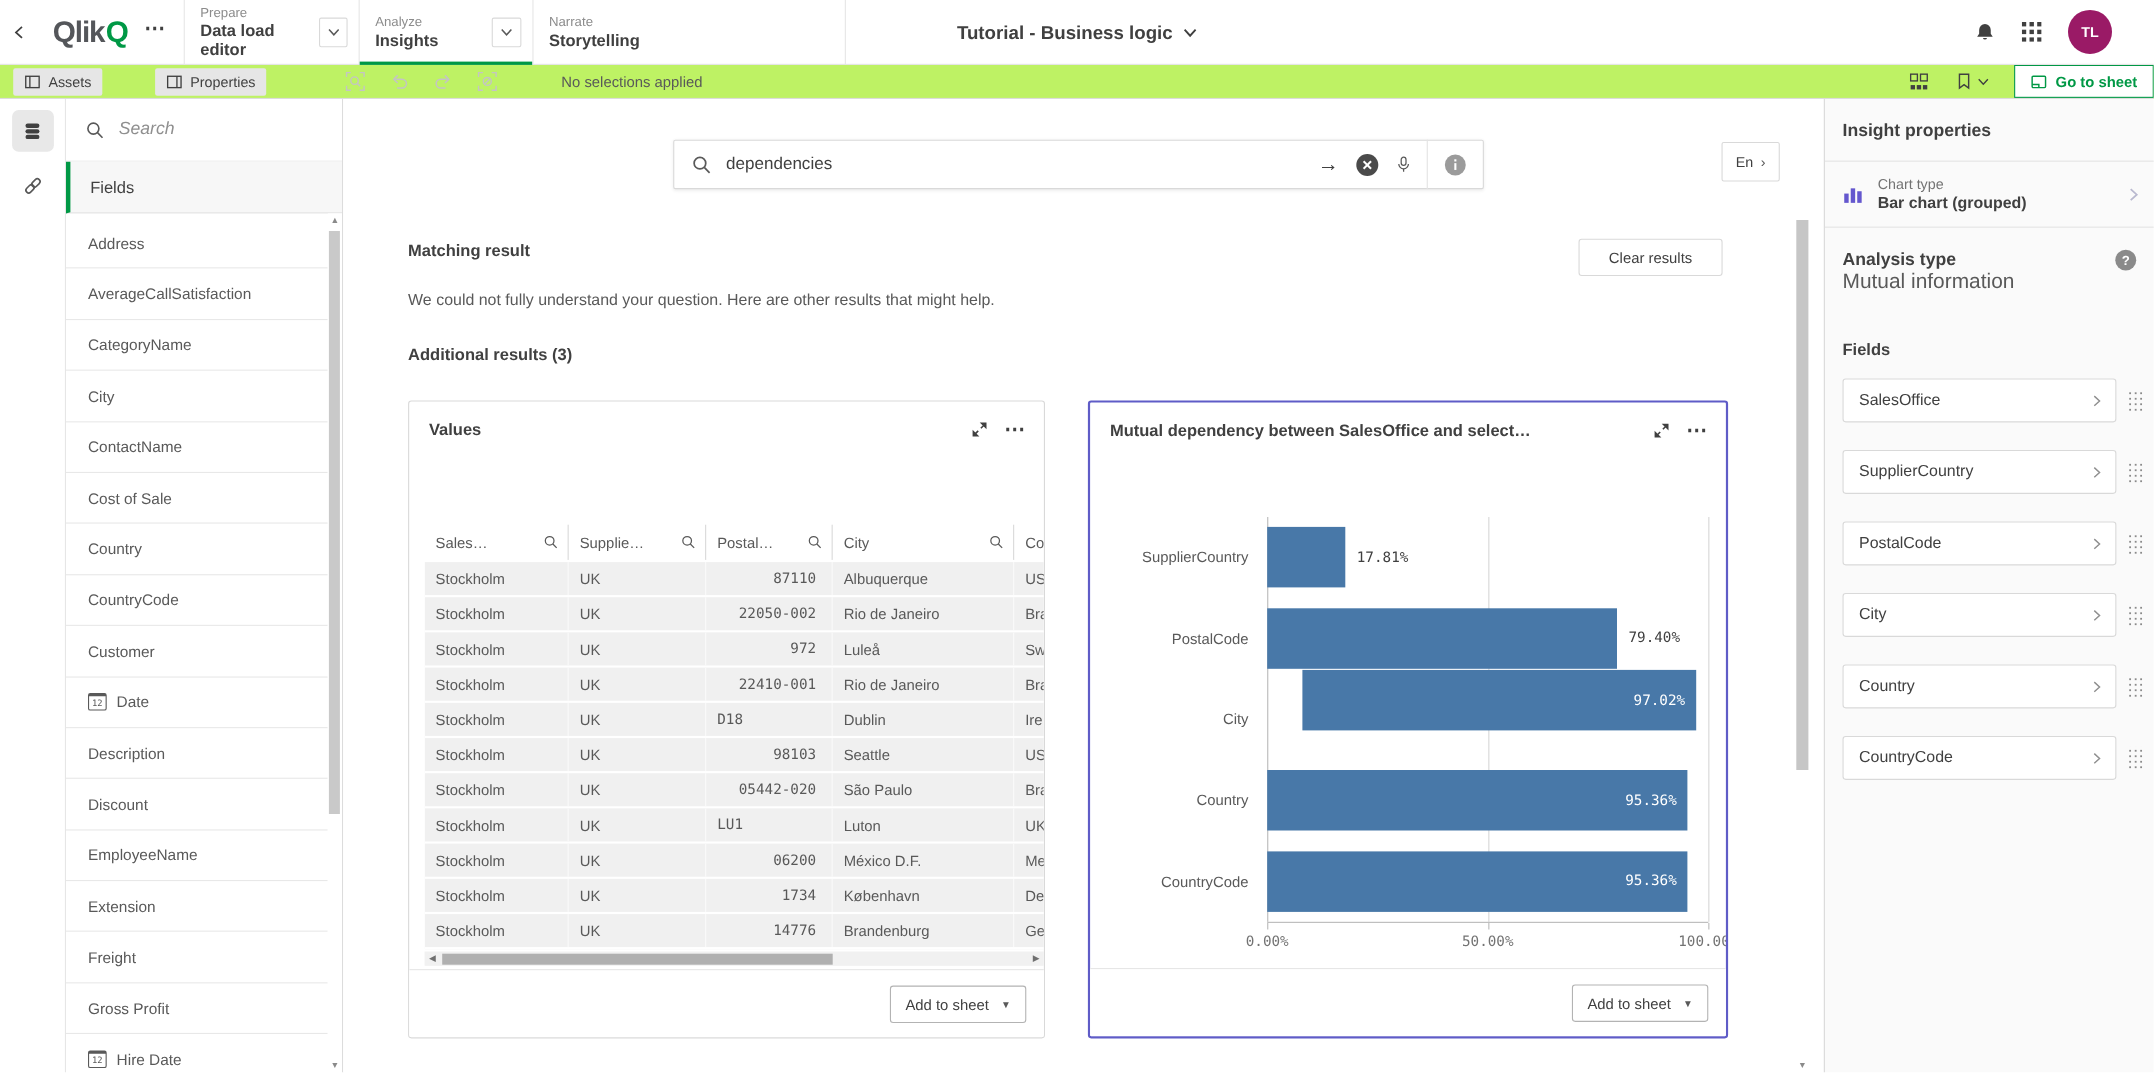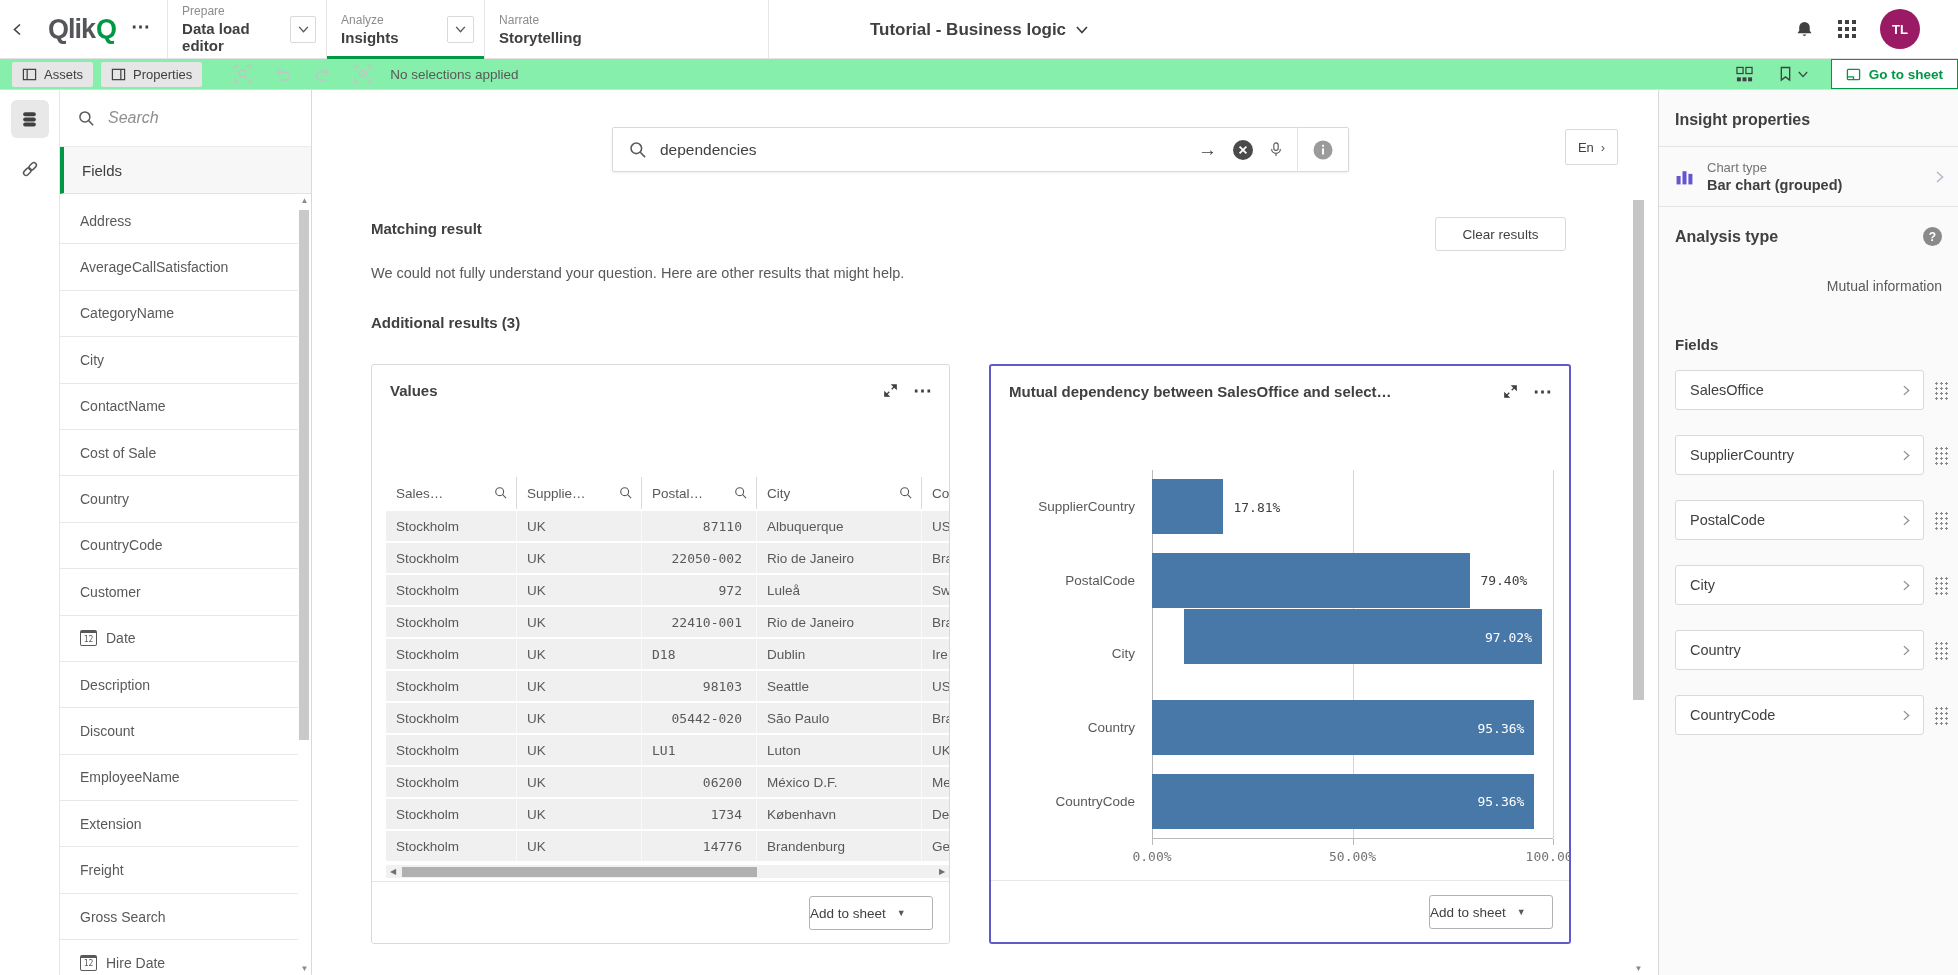--- a/index.html
+++ b/index.html
@@ -31,22 +31,22 @@
               display:flex; align-items:center; justify-content:center; color:#595959; cursor:pointer; background:#fff; }
   .app-title-wrap { position:absolute; left:50%; top:0; transform:translateX(-50%); height:59px;
                     display:flex; align-items:center; gap:10px; cursor:pointer; }
   .app-title { font-size:17px; font-weight:bold; color:#404040; }
   .top-right { margin-left:auto; display:flex; align-items:center; gap:24px; padding-right:38px; }
   .avatar { width:40px; height:40px; border-radius:50%; background:#9a1a66; color:#fff;
             display:flex; align-items:center; justify-content:center; font-size:13px; font-weight:bold; cursor:pointer; }
   .icon-btn { cursor:pointer; }
 
   
-  .toolbar { position:absolute; top:59px; left:0; right:0; height:31px; background:#86efac;
-             border-bottom:1px solid #dcdcdc; display:flex; align-items:center; z-index:4; }
+  .toolbar { position:absolute; top:59px; left:0; right:0; height:31px; background:#bef264;
+             border-bottom:1px solid #dcdcdc; display:flex; align-items:center; z-index:4;gap:40px; }
   .tb-btn { height:25px; background:#e6e6e6; border-radius:2px; display:flex; align-items:center;
             gap:7px; padding:0 10px; font-size:13px; color:#404040; margin-left:8px; cursor:pointer; }
   .tb-btn:first-child { margin-left:12px; }
   .sel-icons { display:flex; align-items:center; gap:22px; margin-left:32px; }
   .sel-status { margin-left:18px; font-size:13.5px; color:#595959; }
   .tb-right { margin-left:auto; display:flex; align-items:center; height:100%; }
   .tb-ricon { padding:0 13px; display:flex; align-items:center; gap:6px; cursor:pointer; height:100%; }
   .goto-sheet { height:100%; border:1px solid #009845; background:#fff; color:#009845;
                 display:flex; align-items:center; gap:8px; padding:0 14px; font-size:13.5px;
                 font-weight:bold; cursor:pointer; margin-left:10px; }
@@ -109,21 +109,21 @@
   .card.values { left:59px; width:579px; }
   .card.chart { left:677px; width:582px; border:2px solid #5f5cc7; }
   .card-head { display:flex; align-items:center; padding:17px 16px 0 18px; }
   .card-title { font-size:15px; font-weight:bold; color:#404040; flex:1; white-space:nowrap;
                 overflow:hidden; text-overflow:ellipsis; }
   .card-actions { display:flex; align-items:center; gap:15px; margin-left:12px; }
   .card-dots { font-size:19px; font-weight:bold; color:#404040; cursor:pointer; line-height:0.6; letter-spacing:1px; }
   .card-foot { position:absolute; left:0; right:0; bottom:0; height:62px; border-top:1px solid #e6e6e6; background:#fff; }
   .add-btn { position:absolute; right:16px; top:14px; height:34px; width:124px; background:#fff;
              border:1px solid #b3b3b3; border-radius:3px; font-size:13.5px; color:#404040;
-             display:flex; align-items:center; gap:11px; cursor:pointer;margin-left:16px; }
+             display:flex; align-items:center; justify-content:center; gap:11px; cursor:pointer;margin-left:16px; }
   .add-caret { font-size:9px; color:#595959; }
 
   
   .vt-header { position:absolute; top:112px; left:14px; right:0; height:32px; display:flex; }
   .vt-hcell { display:flex; align-items:center; padding:0 8px 0 10px; border-left:1px solid #d9d9d9;
               font-size:13.5px; color:#595959; cursor:pointer; overflow:hidden; }
   .vt-hcell:first-child { border-left:none; }
   .vt-hcell .hsearch { margin-left:auto; color:#595959; flex:none; }
   .c0{width:130px;flex:none;} .c1{width:125px;flex:none;} .c2{width:115px;flex:none;} .c3{width:165px;flex:none;} .c4{flex:1;}
   .vt-body { position:absolute; top:146px; left:14px; right:0; height:354px; overflow:hidden; }
@@ -171,21 +171,21 @@
                     border-bottom:1px solid #e3e3e3; cursor:pointer; }
   .ctr-text { display:flex; flex-direction:column; gap:2px; }
   .ctr-label { font-size:13px; color:#737373; }
   .ctr-value { font-size:14.5px; font-weight:bold; color:#404040; }
   .ctr-chev { margin-left:auto; color:#b9b9cf; }
   .analysis-sec { padding:20px 16px 0 16px; }
   .sec-head { display:flex; align-items:center; }
   .sec-title { font-size:16px; font-weight:bold; color:#404040; flex:1; }
   .help-badge { width:19px; height:19px; border-radius:50%; background:#8a8a8a; color:#fff;
                 font-size:12px; font-weight:bold; display:flex; align-items:center; justify-content:center; cursor:pointer; }
-  .analysis-value { margin-top:32px; font-size:14px; color:#595959;text-align:right; }
+  .analysis-value { margin-top:0; font-size:19px; color:#595959; }
   .fields-sec { padding:42px 10px 0 16px; }
   .pf-list { margin-top:17px; }
   .pf-row { display:flex; align-items:center; gap:9px; margin-bottom:25px; }
   .pf-card { flex:1; height:40px; background:#fff; border:1px solid #d9d9d9; border-radius:3px;
              display:flex; align-items:center; padding:0 13px 0 14px; cursor:pointer; }
   .pf-label { font-size:14.5px; color:#404040; flex:1; }
   .pf-chev { color:#8f8f8f; }
   .drag-handle { width:15px; height:20px; flex:none; cursor:grab;
                  background-image:radial-gradient(circle, #8a8a8a 1.1px, transparent 1.3px);
                  background-size:5px 5px; background-position:1px 1px; }
@@ -412,21 +412,21 @@
       <div class="sb-row">
         <div class="sb-label">EmployeeName</div>
       </div>
       <div class="sb-row">
         <div class="sb-label">Extension</div>
       </div>
       <div class="sb-row">
         <div class="sb-label">Freight</div>
       </div>
       <div class="sb-row">
-        <div class="sb-label">Gross Search</div>
+        <div class="sb-label">Gross Profit</div>
       </div>
       <div class="sb-row">
         <div class="cal-icon">12</div>
         <div class="sb-label">Hire Date</div>
       </div>
     </div>
   <div class="fp-scroll">
     <span class="scroll-arrow" style="top:2px;">▲</span>
     <div class="thumb"></div>
     <span class="scroll-arrow" style="bottom:2px;">▼</span>

